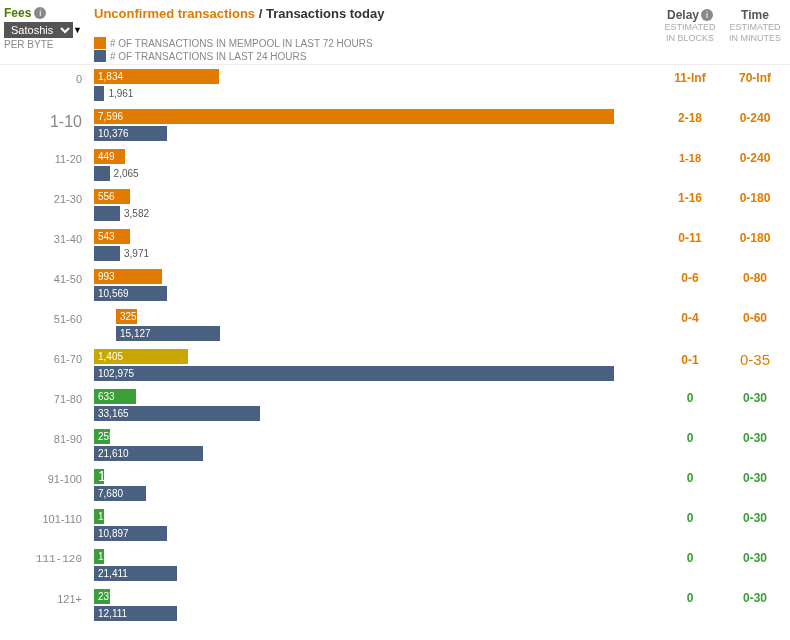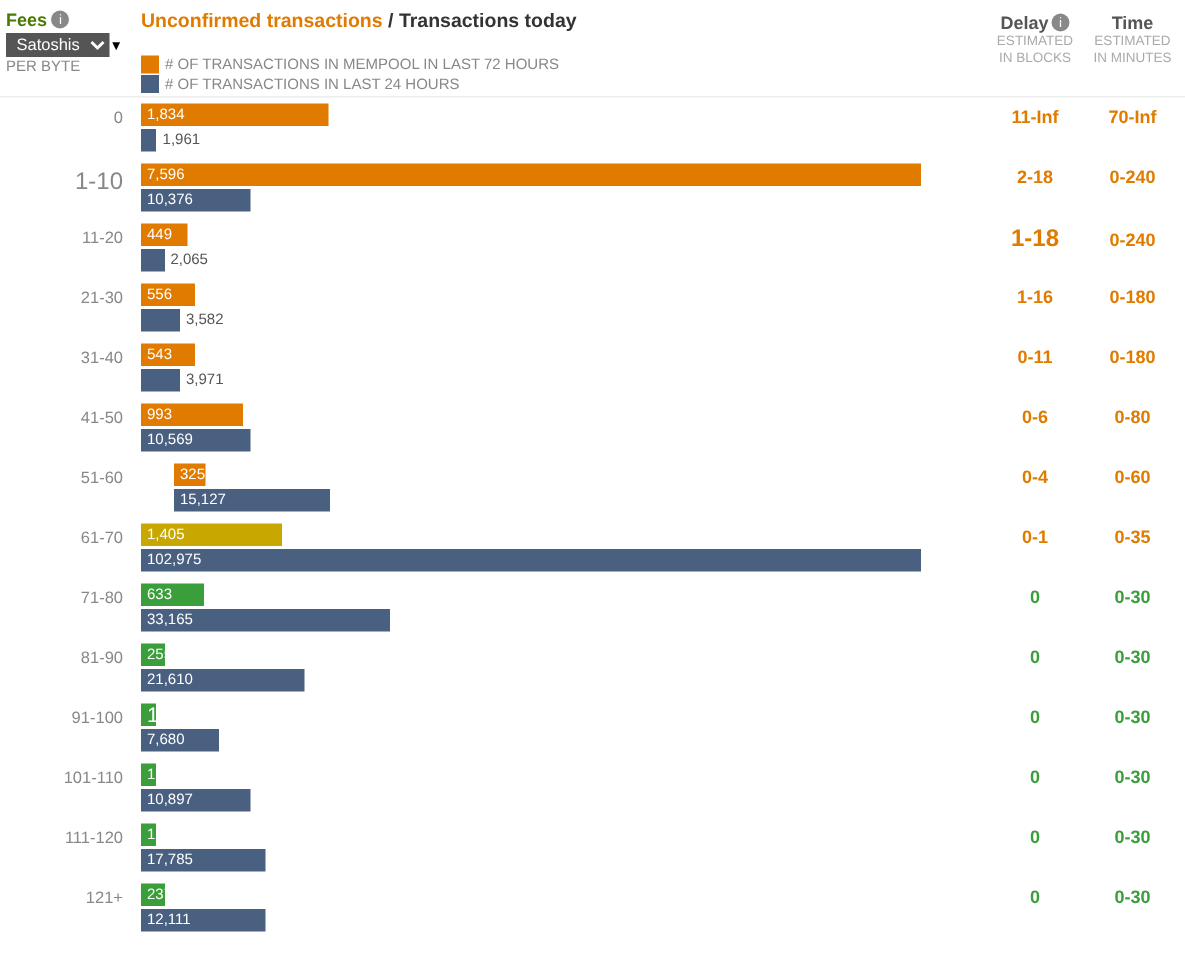--- a/index.html
+++ b/index.html
@@ -109,21 +109,21 @@
             <div style="height: 15px; background: rgb(224, 123, 0); width: 31.2px; position: relative; flex-shrink: 0;">
               <span style="position: absolute; left: 4px; top: 0px; line-height: 15px; font-size: 10px; color: rgb(255, 255, 255); white-space: nowrap;">449</span>
             </div>
           </div>
           <div style="display: flex; align-items: center; height: 15px;">
             <div style="height: 15px; background: rgb(74, 96, 128); width: 15.6px; position: relative; flex-shrink: 0;"></div>
             <span style="font-size: 10px; color: rgb(85, 85, 85); white-space: nowrap; margin-left: 4px;">2,065</span>
           </div>
         </div>
         <div style="width: 130px; flex-shrink: 0; display: flex; align-items: center; padding-top: 4px;">
-          <div style="width: 60px; text-align: center; font-size: 16px; font-weight: bold; color: rgb(224, 123, 0);">1-18</div>
+          <div style="width: 60px; text-align: center; font-size: 11px; font-weight: bold; color: rgb(224, 123, 0);">1-18</div>
           <div style="width: 70px; text-align: center; font-size: 12px; font-weight: bold; color: rgb(224, 123, 0);">0-240</div>
         </div>
       </div>
       <div style="display: flex; align-items: flex-start; min-height: 32px; padding: 2px 0px;">
         <div style="width: 90px; flex-shrink: 0; text-align: right; padding-right: 8px; color: rgb(136, 136, 136); font-size: 11px; padding-top: 6px; white-space: nowrap;">21-30</div>
         <div style="flex: 1 1 0%; padding: 2px 4px; display: flex; flex-direction: column; gap: 2px; min-width: 0px;">
           <div style="display: flex; align-items: center; height: 15px;">
             <div style="height: 15px; background: rgb(224, 123, 0); width: 36.4px; position: relative; flex-shrink: 0;">
               <span style="position: absolute; left: 4px; top: 0px; line-height: 15px; font-size: 10px; color: rgb(255, 255, 255); white-space: nowrap;">556</span>
             </div>
@@ -203,21 +203,21 @@
             </div>
           </div>
           <div style="display: flex; align-items: center; height: 15px;">
             <div style="height: 15px; background: rgb(74, 96, 128); width: 520px; position: relative; flex-shrink: 0;">
               <span style="position: absolute; left: 4px; top: 0px; line-height: 15px; font-size: 10px; color: rgb(255, 255, 255); white-space: nowrap;">102,975</span>
             </div>
           </div>
         </div>
         <div style="width: 130px; flex-shrink: 0; display: flex; align-items: center; padding-top: 4px;">
           <div style="width: 60px; text-align: center; font-size: 12px; font-weight: bold; color: rgb(224, 123, 0);">0-1</div>
-          <div style="width: 70px; text-align: center; font-size: 12px; font-weight: bold; color: rgb(224, 123, 0);">0-35</div>
+          <div style="width: 70px; text-align: center; font-size: 15px; font-weight: normal; color: rgb(224, 123, 0);">0-35</div>
         </div>
       </div>
       <div style="display: flex; align-items: flex-start; min-height: 32px; padding: 2px 0px;">
         <div style="width: 90px; flex-shrink: 0; text-align: right; padding-right: 8px; color: rgb(136, 136, 136); font-size: 11px; padding-top: 6px; white-space: nowrap;">71-80</div>
         <div style="flex: 1 1 0%; padding: 2px 4px; display: flex; flex-direction: column; gap: 2px; min-width: 0px;">
           <div style="display: flex; align-items: center; height: 15px;">
             <div style="height: 15px; background: rgb(58, 158, 58); width: 41.6px; position: relative; flex-shrink: 0;">
               <span style="position: absolute; left: 4px; top: 0px; line-height: 15px; font-size: 10px; color: rgb(255, 255, 255); white-space: nowrap;">633</span>
             </div>
           </div>
@@ -283,30 +283,30 @@
               <span style="position: absolute; left: 4px; top: 0px; line-height: 15px; font-size: 10px; color: rgb(255, 255, 255); white-space: nowrap;">10,897</span>
             </div>
           </div>
         </div>
         <div style="width: 130px; flex-shrink: 0; display: flex; align-items: center; padding-top: 4px;">
           <div style="width: 60px; text-align: center; font-size: 12px; font-weight: bold; color: rgb(58, 158, 58);">0</div>
           <div style="width: 70px; text-align: center; font-size: 12px; font-weight: bold; color: rgb(58, 158, 58);">0-30</div>
         </div>
       </div>
       <div style="display: flex; align-items: flex-start; min-height: 32px; padding: 2px 0px;">
-        <div style="width: 90px; flex-shrink: 0; text-align: right; padding-right: 8px; color: rgb(136, 136, 136); font-size: 11px; padding-top: 6px; white-space: nowrap;">111-120</div>
+        <div style="width: 90px; flex-shrink: 0; text-align: right; padding-right: 8px; color: rgb(136, 136, 136); font-size: 11px; padding-top: 6px; white-space: nowrap; font-family: Liberation Mono, monospace;">111-120</div>
         <div style="flex: 1 1 0%; padding: 2px 4px; display: flex; flex-direction: column; gap: 2px; min-width: 0px;">
           <div style="display: flex; align-items: center; height: 15px;">
             <div style="height: 15px; background: rgb(58, 158, 58); width: 10.4px; position: relative; flex-shrink: 0;">
               <span style="position: absolute; left: 4px; top: 0px; line-height: 15px; font-size: 10px; color: rgb(255, 255, 255); white-space: nowrap;">152</span>
             </div>
           </div>
           <div style="display: flex; align-items: center; height: 15px;">
             <div style="height: 15px; background: rgb(74, 96, 128); width: 83.2px; position: relative; flex-shrink: 0;">
-              <span style="position: absolute; left: 4px; top: 0px; line-height: 15px; font-size: 10px; color: rgb(255, 255, 255); white-space: nowrap;">17,785</span>
+              <span style="position: absolute; left: 4px; top: 0px; line-height: 15px; font-size: 10px; color: rgb(255, 255, 255); white-space: nowrap;">21,411</span>
             </div>
           </div>
         </div>
         <div style="width: 130px; flex-shrink: 0; display: flex; align-items: center; padding-top: 4px;">
           <div style="width: 60px; text-align: center; font-size: 12px; font-weight: bold; color: rgb(58, 158, 58);">0</div>
           <div style="width: 70px; text-align: center; font-size: 12px; font-weight: bold; color: rgb(58, 158, 58);">0-30</div>
         </div>
       </div>
       <div style="display: flex; align-items: flex-start; min-height: 32px; padding: 2px 0px;">
         <div style="width: 90px; flex-shrink: 0; text-align: right; padding-right: 8px; color: rgb(136, 136, 136); font-size: 11px; padding-top: 6px; white-space: nowrap;">121+</div>

